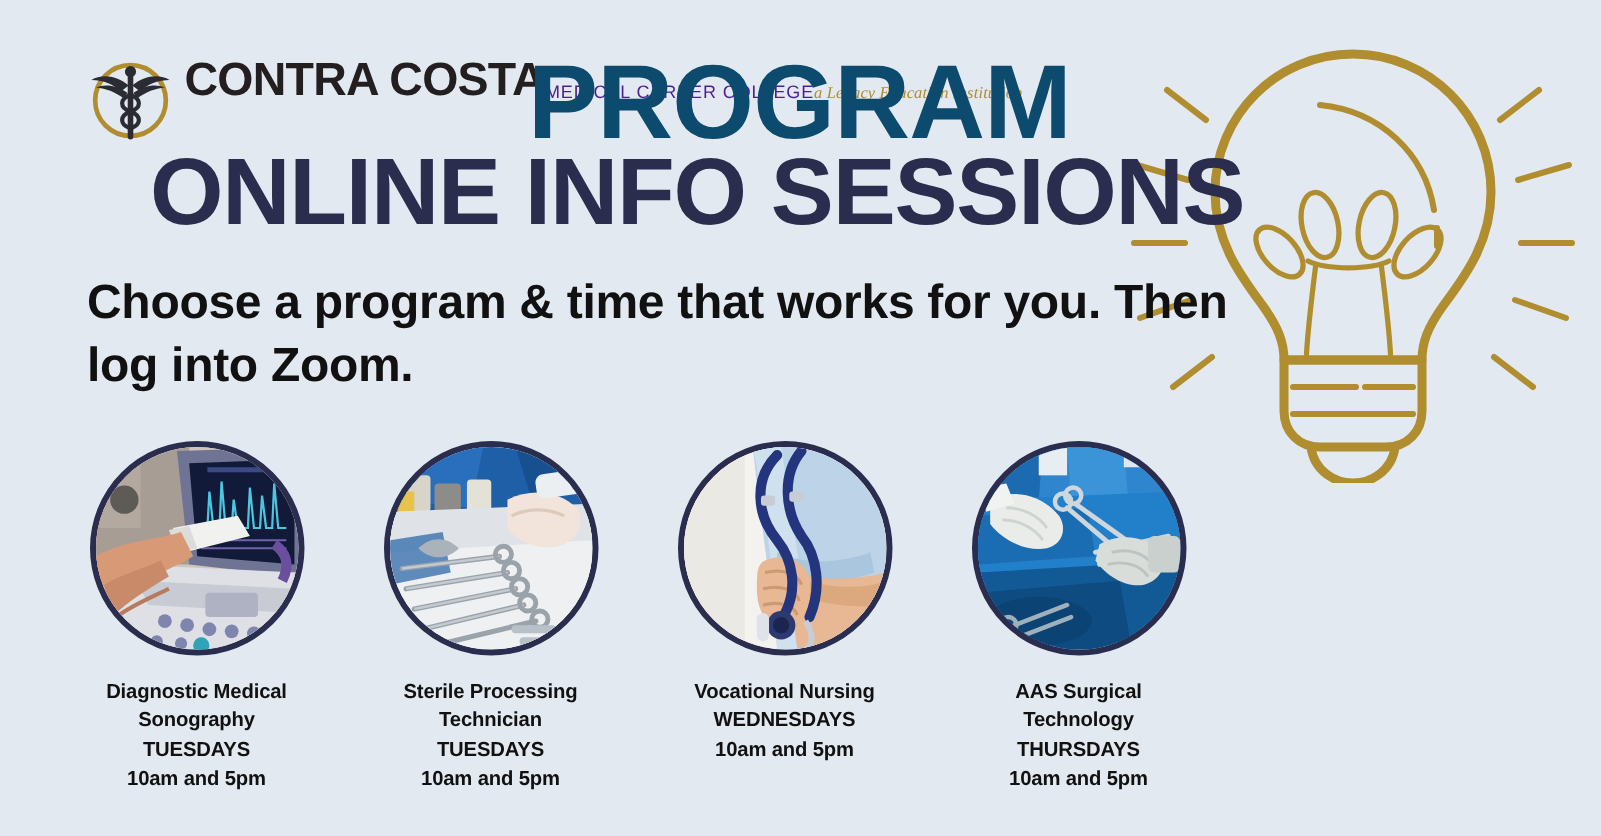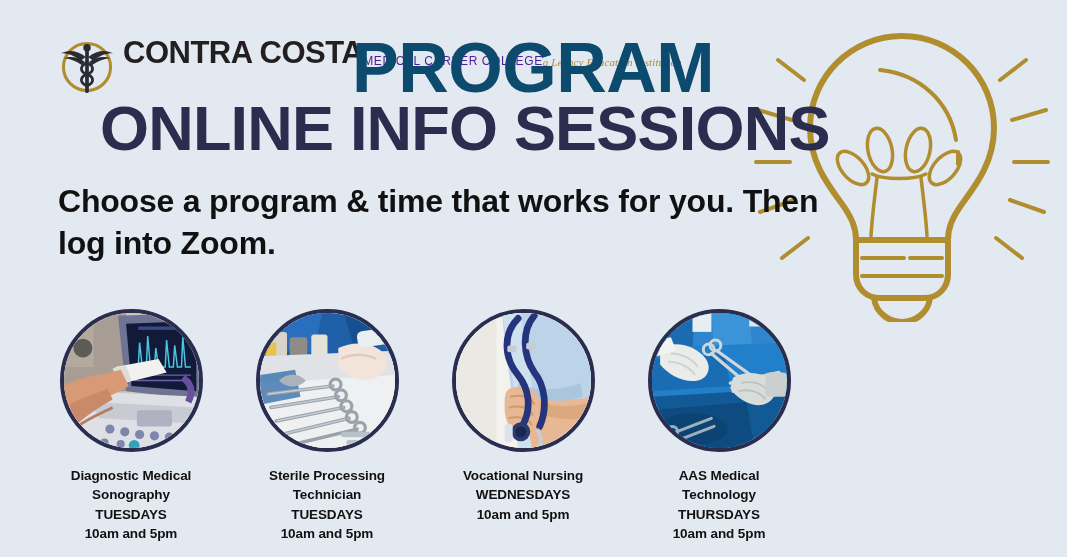--- a/index.html
+++ b/index.html
@@ -97,21 +97,21 @@
     font-size:32px;
     font-weight:700;
     color:#111111;
     line-height:1.32;
     letter-spacing:-0.2px;
   }
 
   
   #programs-row {
     position:absolute;
-    left:0; top:309px;
+    left:0; top:294px;
     width:1067px;
     display:flex;
   }
   .program-card {
     width:196px;
     display:flex;
     flex-direction:column;
     align-items:center;
   }
   .program-card:nth-child(1){ margin-left:33px; }
@@ -431,20 +431,20 @@
         <path d="M60 48 C 70 42 84 44 90 52 C 94 58 90 66 82 68
                  C 72 70 62 62 58 56 Z" fill="#d8ddda"></path>
         <g stroke="#bcc3c0" stroke-width="1.4" fill="none">
           <path d="M66 52 C 74 50 82 52 86 58"></path>
           <path d="M64 58 C 72 56 80 58 84 64"></path>
         </g>
         <rect x="84" y="44" width="16" height="18" rx="3" fill="#c9d0cd"></rect>
       </svg>
     </div>
     <div class="program-caption">
-      <div>AAS Medical</div>
+      <div>AAS Surgical</div>
       <div>Technology</div>
       <div>THURSDAYS</div>
       <div>10am and 5pm</div>
     </div>
   </div>
 
 </div>
 
 </body></html>

